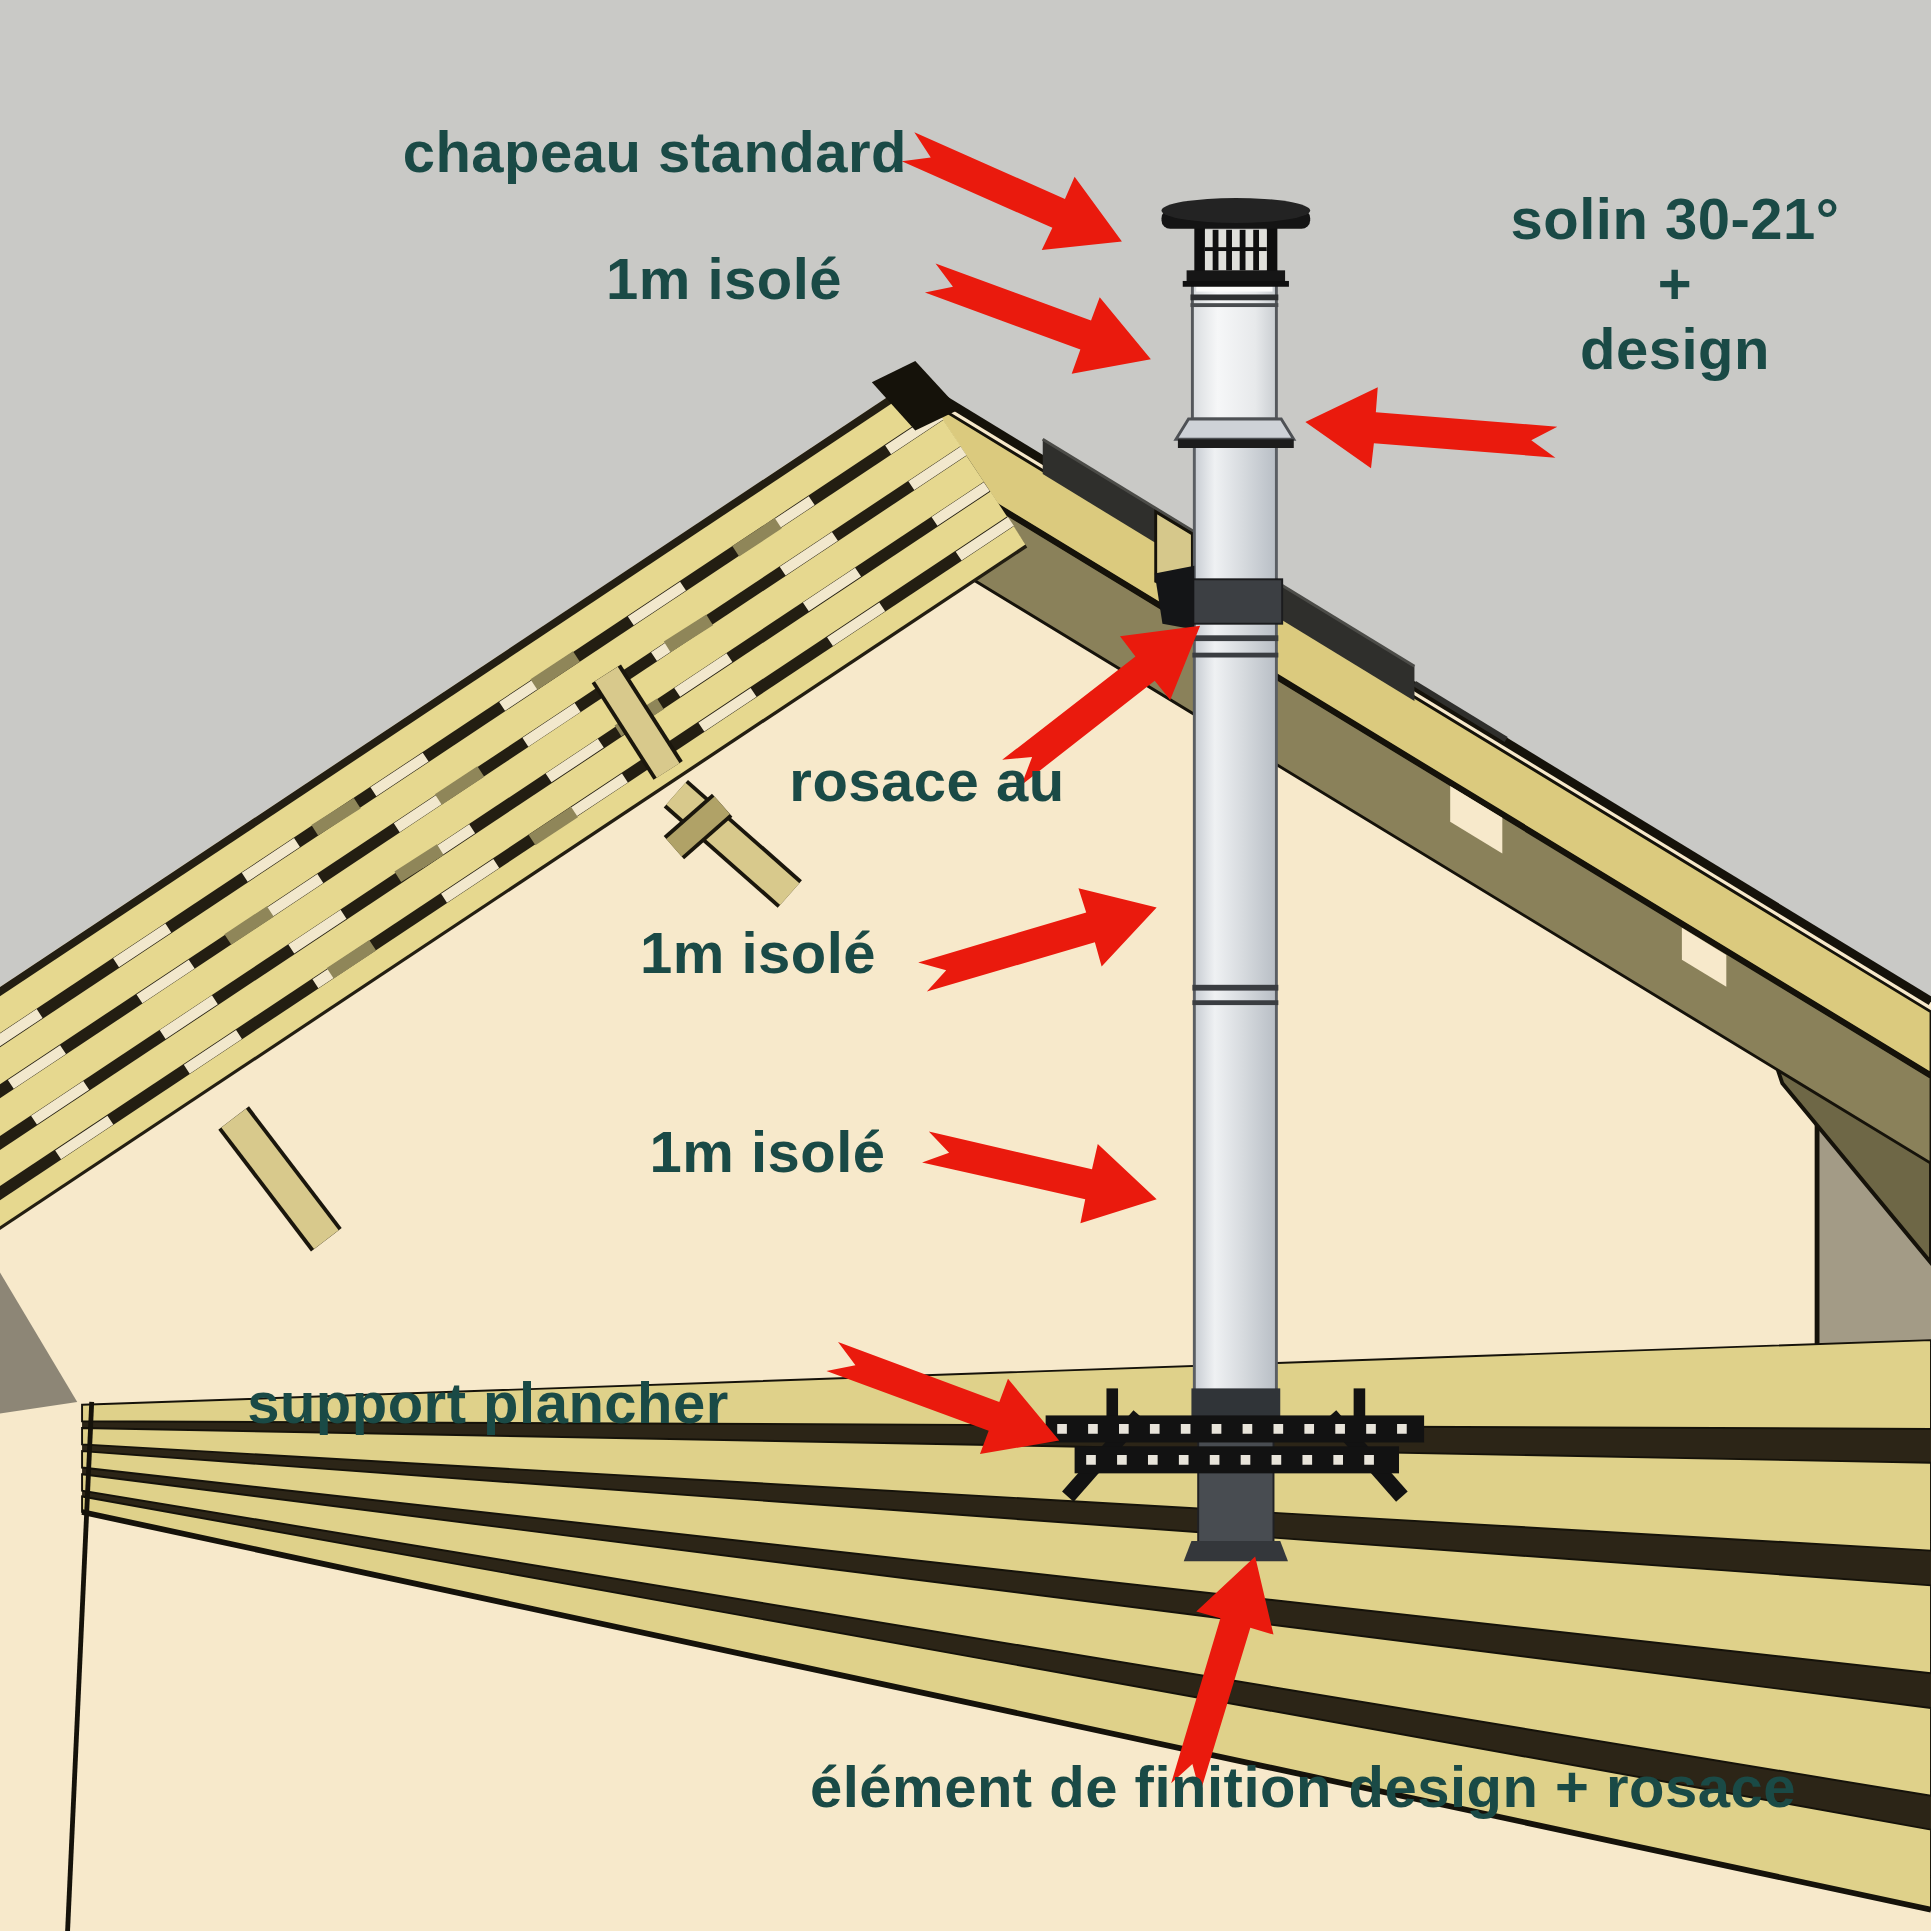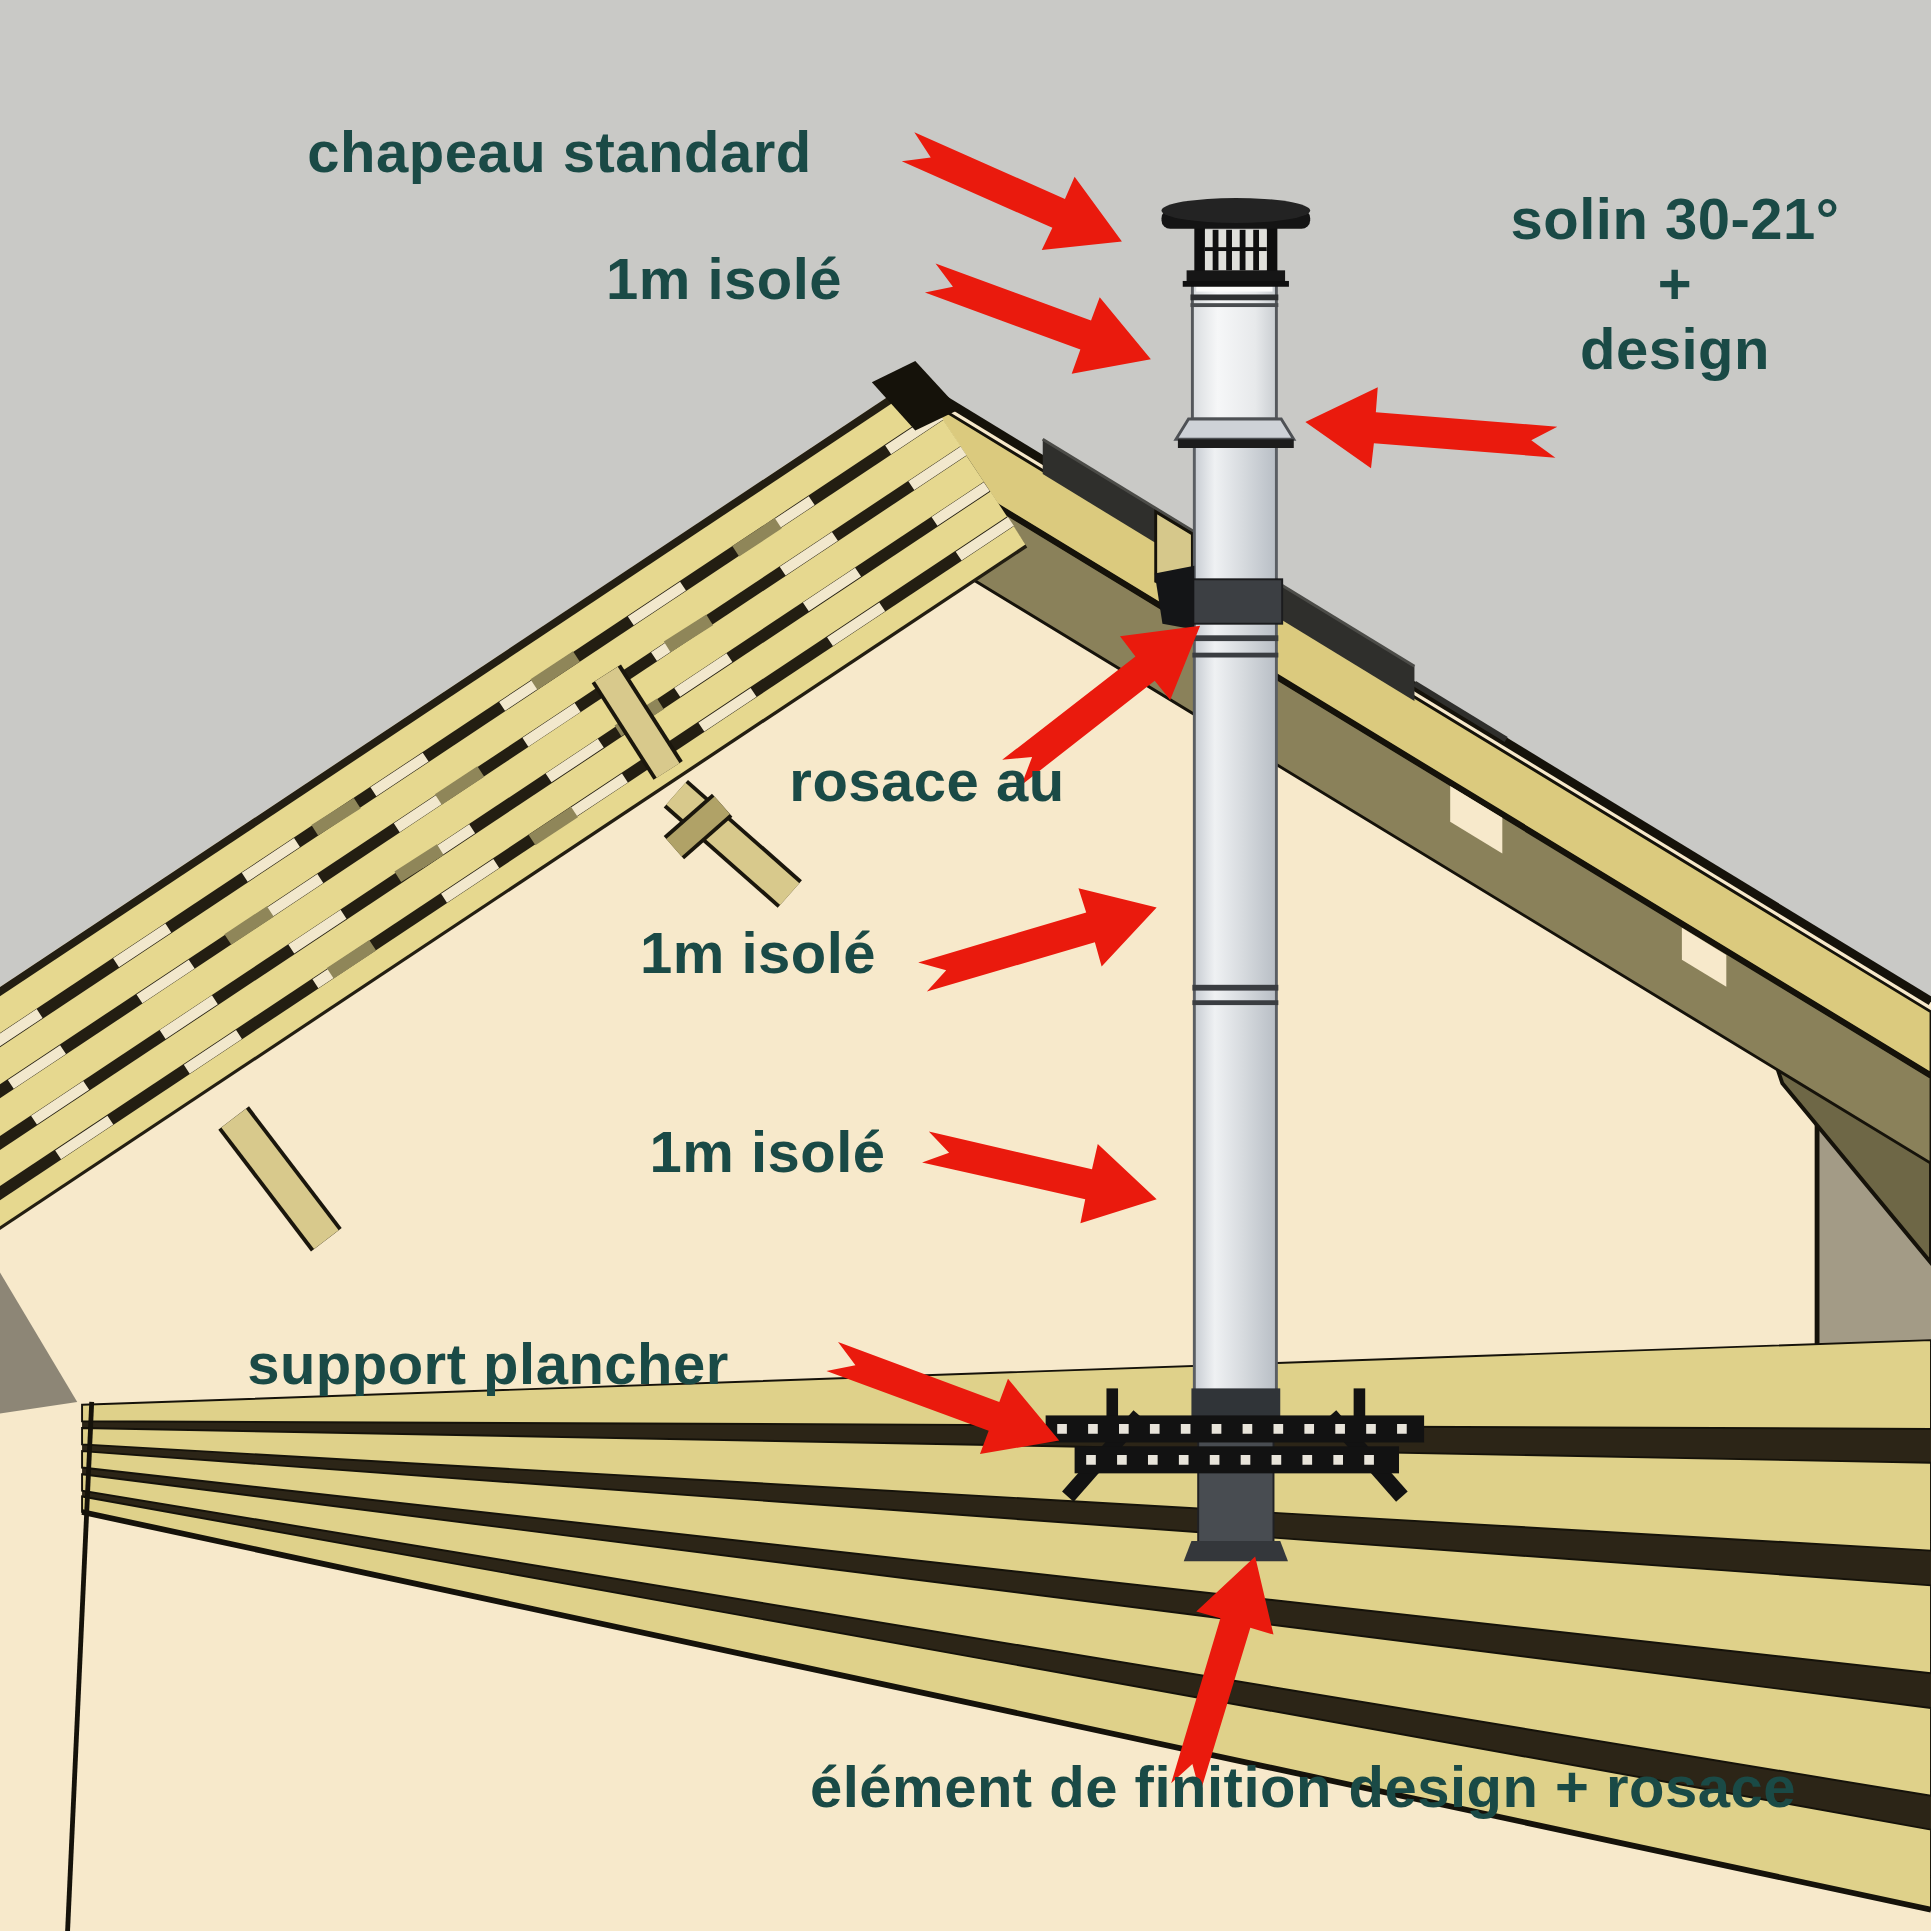--- a/index.html
+++ b/index.html
@@ -1,27 +1,27 @@
 <!DOCTYPE html>
 <html><head>
 <meta charset="utf-8">
 <style>
   html,body{margin:0;padding:0;background:#c9c9c6;}
   .stage{position:relative;width:1931px;height:1931px;overflow:hidden;
          font-family:"Liberation Sans",sans-serif;}
   .stage svg{position:absolute;left:0;top:0;}
   .lbl{position:absolute;font-weight:700;font-size:58px;line-height:1.12;
        color:#1a4a46;text-align:center;letter-spacing:0.5px;}
-  #lbl-chapeau{left:212px;top:120px;width:695px;}
+  #lbl-chapeau{left:212px;top:120px;width:695px;text-align:right;}
   #lbl-isole-top{left:521px;top:247px;width:406px;}
   #lbl-solin{left:1424px;top:187px;width:502px;}
   #lbl-support-toit{left:676px;top:749px;width:502px;}
   #lbl-isole-mid{left:555px;top:921px;width:406px;}
   #lbl-isole-low{left:560px;top:1120px;width:415px;}
-  #lbl-plancher{left:145px;top:1332px;width:686px;}
+  #lbl-plancher{left:145px;top:1371px;width:686px;}
   #lbl-finition{left:666px;top:1755px;width:1274px;}
 </style>
 </head>
 <body>
 
 <div class="stage">
 
 <svg width="1931" height="1931" viewBox="0 0 2000 2000">
   <defs>
     <linearGradient id="pipeGrad" x1="0" y1="0" x2="1" y2="0">

